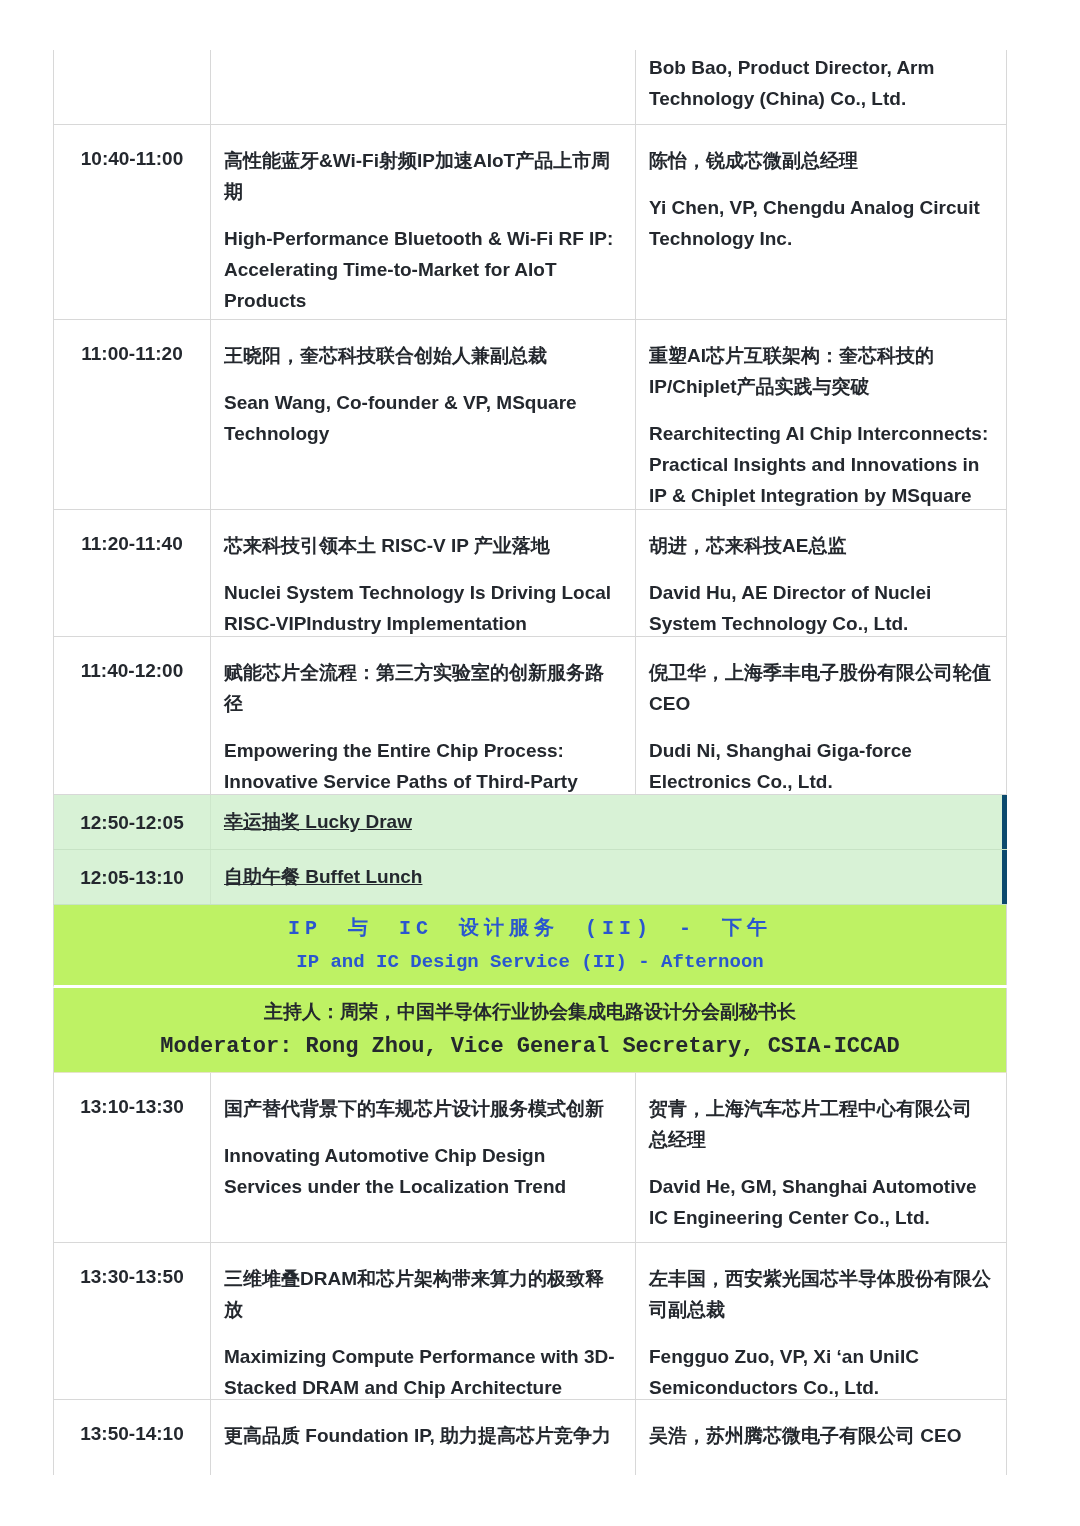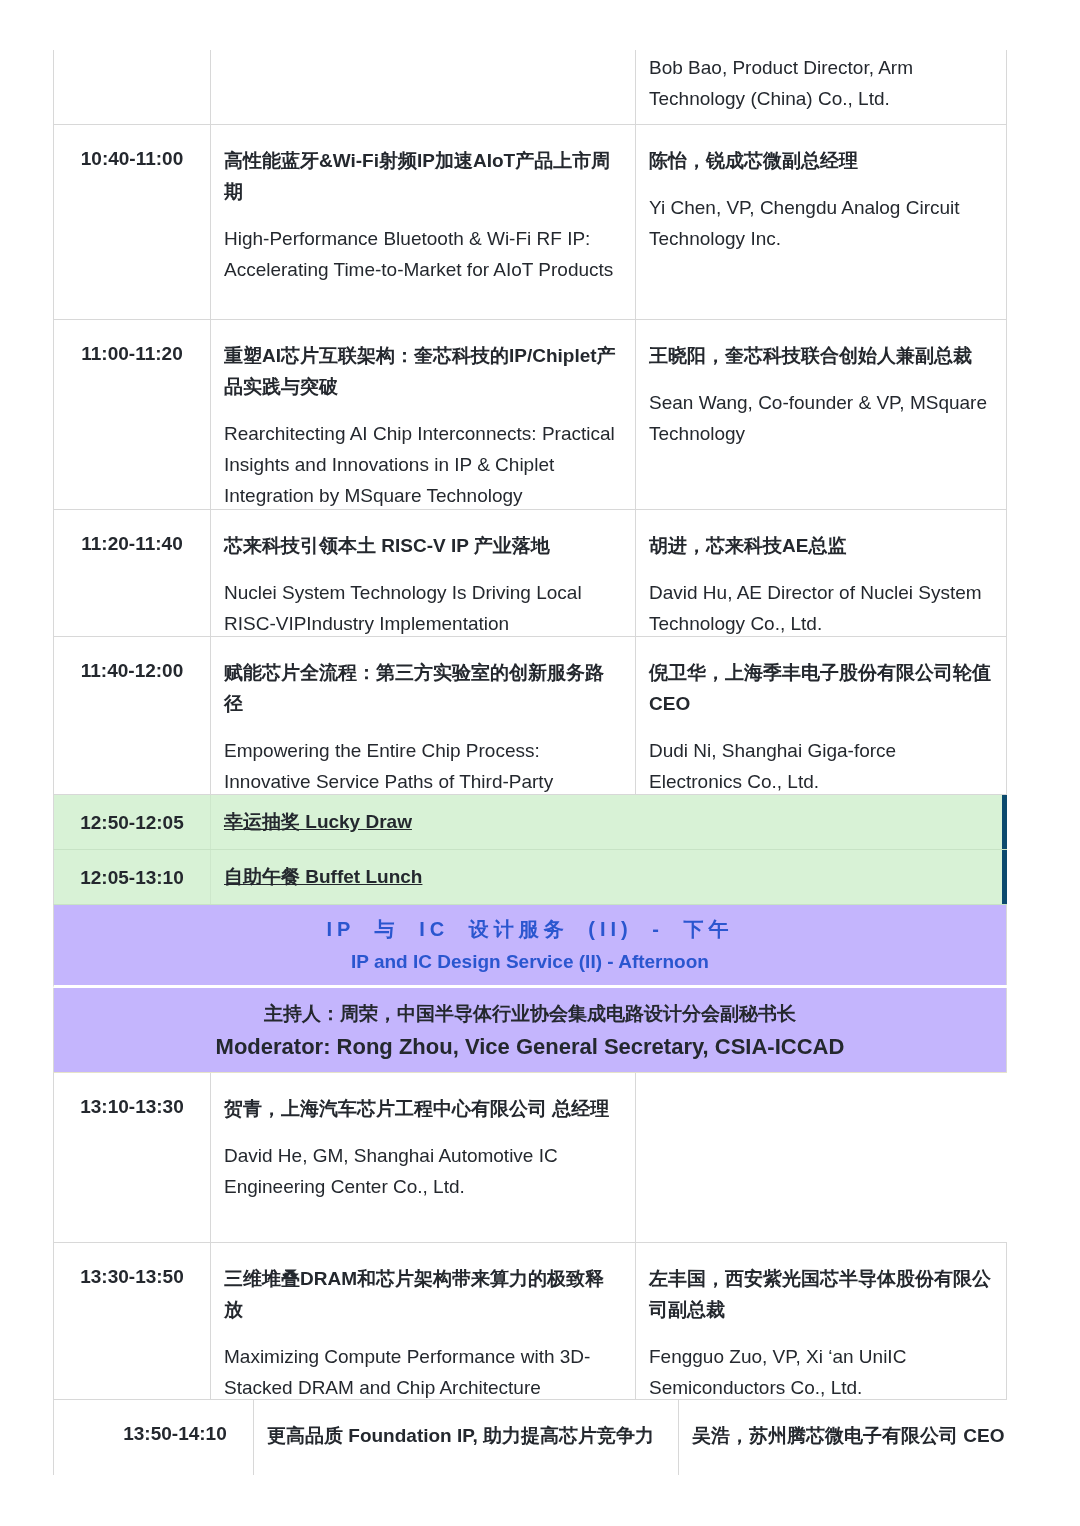--- a/index.html
+++ b/index.html
@@ -31,21 +31,21 @@
     padding-top:21px;
     text-align:center;
     font-weight:700;
     font-size:19px;
     line-height:25px;
   }
   .cell-title{padding:20px 14px 0 13px;}
   .cell-speaker{padding:20px 12px 0 13px;}
   .cell p{margin:0;font-size:19px;line-height:31px;}
   .zh{font-weight:700;margin-bottom:16px !important;}
-  .en{font-weight:400;}
+  .en{font-weight:700;}
   .cell-empty{padding:0;}
   
   .row.carryover .cell{padding-top:2px;}
   
   .row.break-row{
     background:#d8f2d6;
     border-bottom:1px solid #c7e3c5;
     border-left:1px solid #d8d8d8;
   }
   .row.break-row .cell{border-right:1px solid #cde7cb;}
@@ -53,38 +53,39 @@
   .row.break-row .cell-time{
     padding-top:0;display:flex;align-items:center;justify-content:center;
   }
   .break-label{
     display:flex;align-items:center;
     padding-left:13px;
     font-weight:700;font-size:19px;
   }
   
   .row.section-row{
-    background:#c4b5fd;
+    background:#bef264;
     border-bottom:1px solid #e6e3c9;
+    font-family:Liberation Mono, monospace;
   }
   .section-inner{
     display:flex;flex-direction:column;justify-content:center;align-items:center;
     text-align:center;width:100%;
   }
   .section-title-zh{
     color:#2a56cf;font-weight:700;font-size:20px;line-height:34px;
     letter-spacing:5px;word-spacing:9px;
   }
   .section-title-en{
     color:#2a56cf;font-weight:700;font-size:19px;line-height:32px;
   }
   .moderator-zh{font-weight:700;font-size:19px;line-height:33px;}
   .moderator-en{font-weight:700;font-size:22px;line-height:33px;}
   
-  .row.cutoff{border-bottom:none;height:75px;padding-left:43px;}
+  .row.cutoff{border-bottom:none;height:75px;}
 </style>
 </head>
 <body>
 
 <div class="agenda">
 
   <div class="row carryover" style="height:75px;">
     <div class="cell cell-time cell-empty"></div>
     <div class="cell cell-title cell-empty"></div>
     <div class="cell cell-speaker" style="padding-top:2px;">
@@ -99,27 +100,27 @@
       <p class="en">High-Performance Bluetooth &amp; Wi-Fi RF IP: Accelerating Time-to-Market for AIoT Products</p>
     </div>
     <div class="cell cell-speaker">
       <p class="zh">陈怡，锐成芯微副总经理</p>
       <p class="en">Yi Chen, VP, Chengdu Analog Circuit Technology Inc.</p>
     </div>
   </div>
 
   <div class="row" style="height:190px;">
     <div class="cell cell-time">11:00-11:20</div>
+    <div class="cell cell-speaker">
+      <p class="zh">王晓阳，奎芯科技联合创始人兼副总裁</p>
+      <p class="en">Sean Wang, Co-founder &amp; VP, MSquare Technology</p>
+    </div>
     <div class="cell cell-title">
       <p class="zh">重塑AI芯片互联架构：奎芯科技的IP/Chiplet产品实践与突破</p>
       <p class="en">Rearchitecting AI Chip Interconnects: Practical Insights and Innovations in IP &amp; Chiplet Integration by MSquare Technology</p>
-    </div>
-    <div class="cell cell-speaker">
-      <p class="zh">王晓阳，奎芯科技联合创始人兼副总裁</p>
-      <p class="en">Sean Wang, Co-founder &amp; VP, MSquare Technology</p>
     </div>
   </div>
 
   <div class="row" style="height:127px;">
     <div class="cell cell-time">11:20-11:40</div>
     <div class="cell cell-title">
       <p class="zh">芯来科技引领本土 RISC-V IP 产业落地</p>
       <p class="en">Nuclei System Technology Is Driving Local RISC-VIPIndustry Implementation</p>
     </div>
     <div class="cell cell-speaker">
@@ -159,20 +160,24 @@
 
   <div class="row full section-row" style="height:85px;">
     <div class="cell section-inner">
       <div class="moderator-zh">主持人：周荣，中国半导体行业协会集成电路设计分会副秘书长</div>
       <div class="moderator-en">Moderator: Rong Zhou, Vice General Secretary, CSIA-ICCAD</div>
     </div>
   </div>
 
   <div class="row" style="height:170px;">
     <div class="cell cell-time">13:10-13:30</div>
+    <div class="cell cell-title">
+      <p class="zh">国产替代背景下的车规芯片设计服务模式创新</p>
+      <p class="en">Innovating Automotive Chip Design Services under the Localization Trend</p>
+    </div>
     <div class="cell cell-speaker">
       <p class="zh">贺青，上海汽车芯片工程中心有限公司 总经理</p>
       <p class="en">David He, GM, Shanghai Automotive IC Engineering Center Co., Ltd.</p>
     </div>
   </div>
 
   <div class="row" style="height:157px;">
     <div class="cell cell-time">13:30-13:50</div>
     <div class="cell cell-title">
       <p class="zh">三维堆叠DRAM和芯片架构带来算力的极致释放</p>

